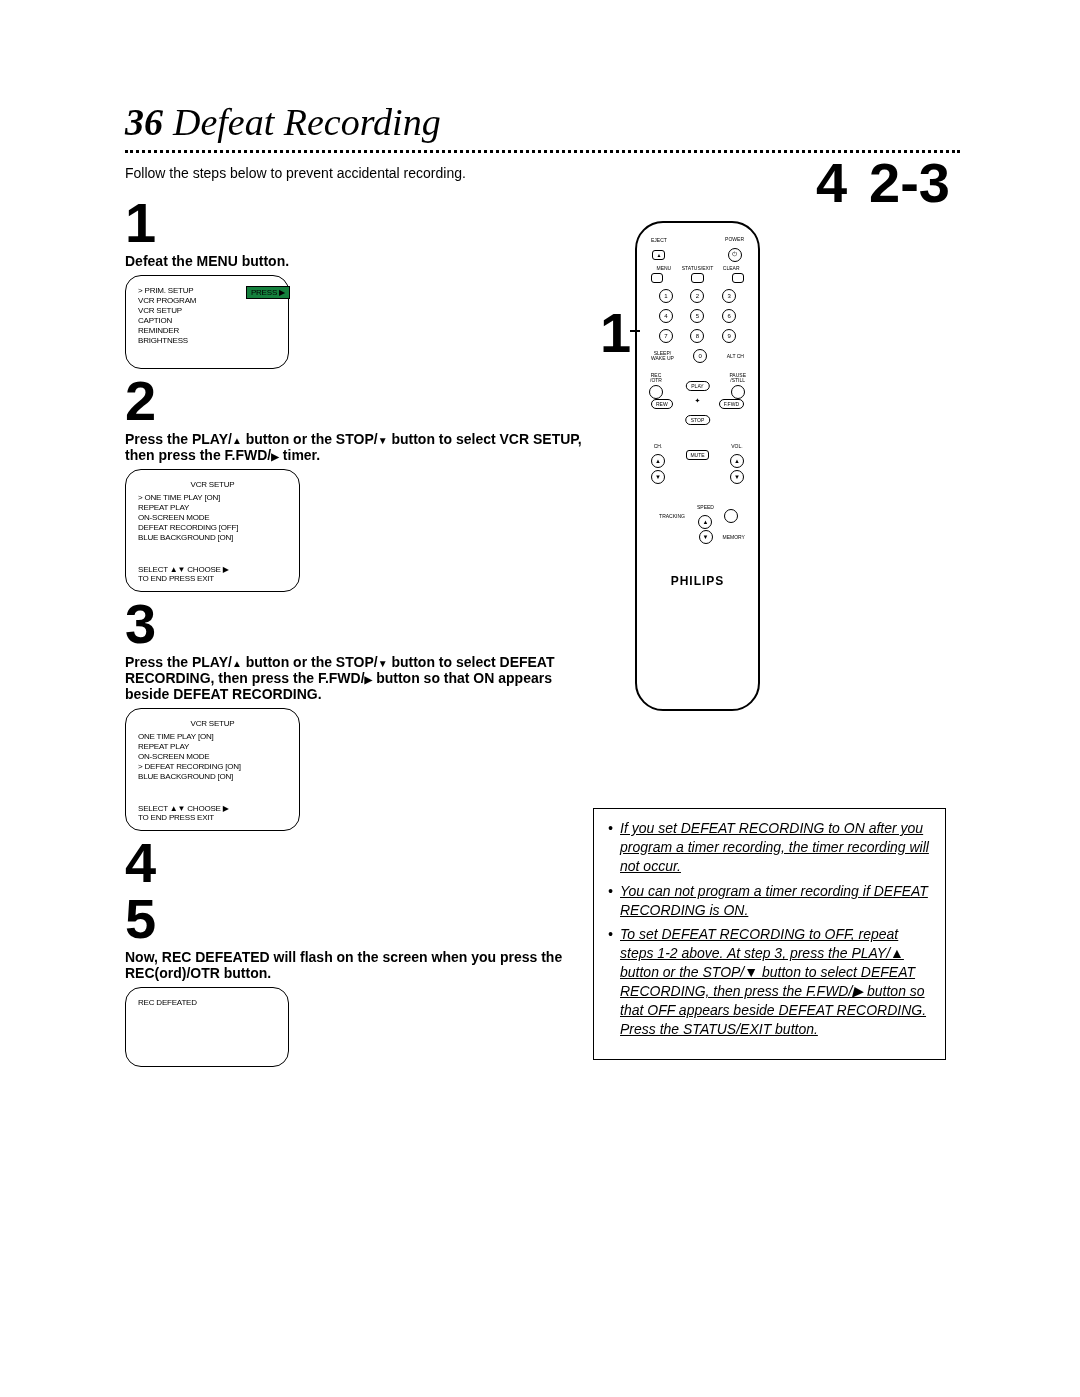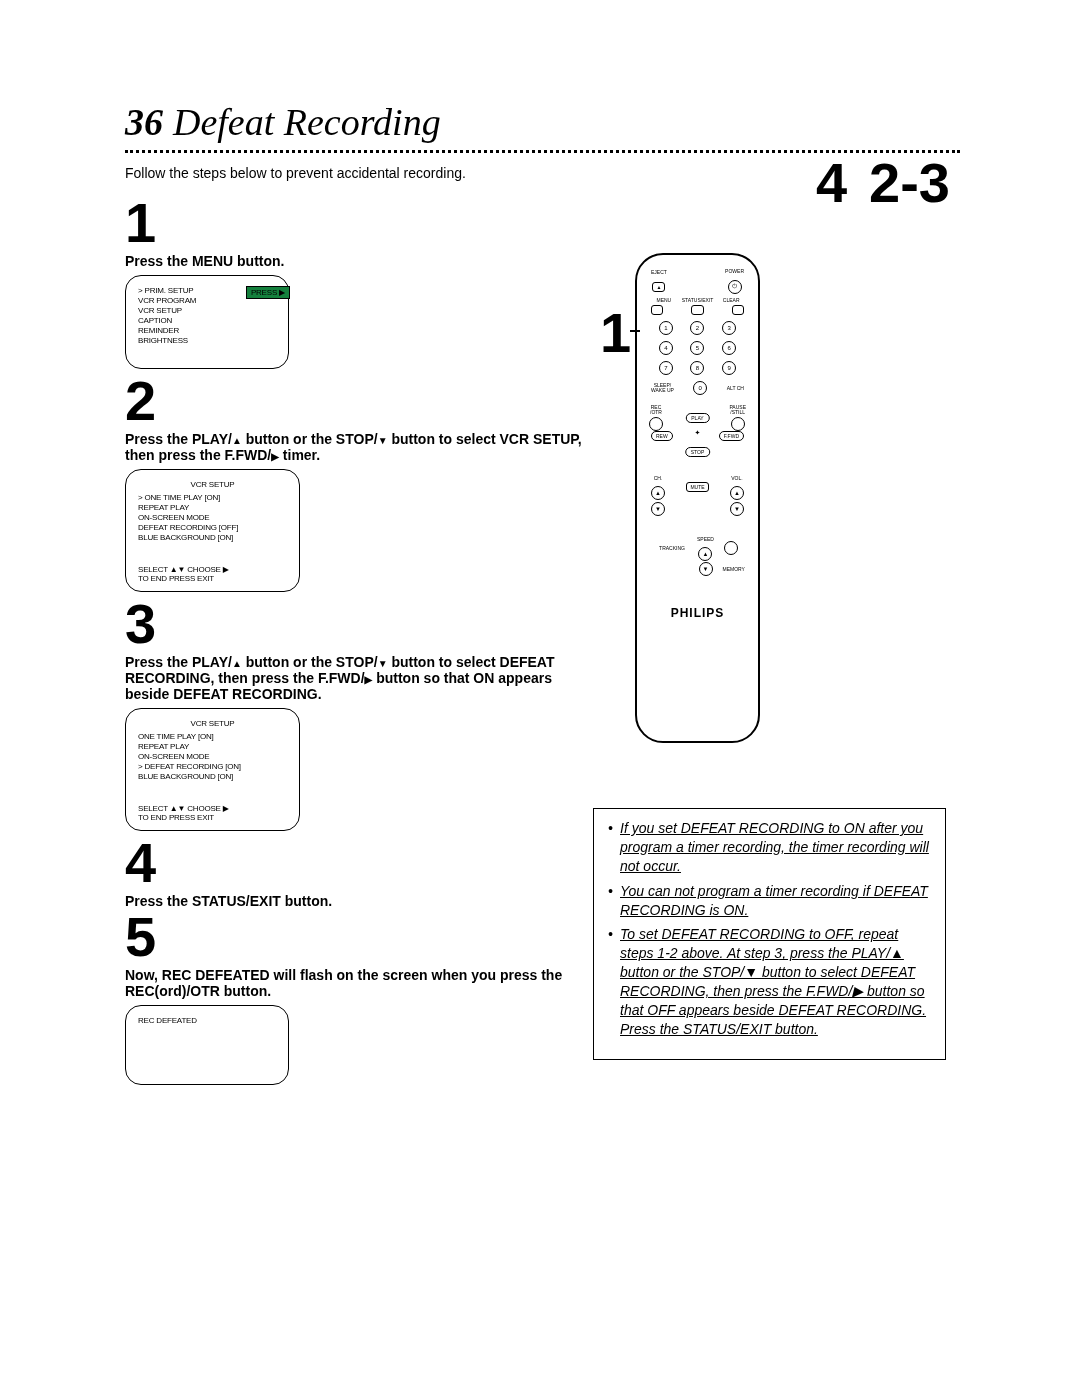--- a/index.html
+++ b/index.html
@@ -22,21 +22,21 @@
   .screen-footer { font: 8px Arial; margin-top: 22px; }
   .screen-4 { width: 164px; height: 80px; }
   .tri-up::after { content: "▲"; font-size: 10px; }
   .tri-down::after { content: "▼"; font-size: 10px; }
   .tri-right::after { content: "▶"; font-size: 10px; }
   .big-callouts { position: absolute; top: 150px; right: 130px; font: bold 56px Arial; display: flex; gap: 22px; }
   .callout-1 { position: absolute; top: 300px; left: 600px; font: bold 56px Arial; }
   .callout-1-line { position: absolute; top: 330px; left: 630px; width: 10px; height: 2px; background: #000; }
 
   
-  .remote { position: absolute; top: 253px; left: 635px; width: 125px; height: 490px; border: 2px solid #000; border-radius: 28px; padding: 10px 8px; }
+  .remote { position: absolute; top: 221px; left: 635px; width: 125px; height: 490px; border: 2px solid #000; border-radius: 28px; padding: 10px 8px; }
   .remote .lbl { font: 5px Arial; text-align: center; display: block; }
   .remote .btn-round { width: 14px; height: 14px; border: 1px solid #000; border-radius: 50%; display: inline-flex; align-items: center; justify-content: center; font: 6px Arial; }
   .remote .btn-rect { display: inline-block; border: 1px solid #000; border-radius: 3px; padding: 1px 3px; font: 5px Arial; }
   .remote-row { display: flex; justify-content: space-between; align-items: center; margin: 3px 6px; }
   .remote-grid { display: grid; grid-template-columns: repeat(3, 1fr); gap: 6px 14px; margin: 6px 12px; justify-items: center; }
   .remote .dpad { position: relative; width: 100%; height: 70px; margin-top: 4px; }
   .remote .dpad .center { position: absolute; left: 50%; top: 14px; transform: translateX(-50%); }
   .remote .dpad .oval { position: absolute; border: 1px solid #000; border-radius: 8px; font: 5px Arial; padding: 1px 4px; }
   .remote .brand { text-align: center; font: bold 12px Arial; letter-spacing: 1px; margin-top: 30px; }
   .remote .small-tri { font-size: 6px; }
@@ -64,21 +64,21 @@
 <div class="big-callouts">
   <span>4</span>
   <span>2-3</span>
 </div>
 <div class="callout-1">1</div>
 <div class="callout-1-line"></div>
 
 <div class="left-col">
 
   <div class="step-num">1</div>
-  <div class="step-text">Press the MENU button.</div>
+  <div class="step-text">Defeat the MENU button.</div>
   <div class="screen screen-1">
     <div class="press-box">PRESS ▶</div>
     <div class="screen-line">&gt; PRIM. SETUP</div>
     <div class="screen-line">  VCR PROGRAM</div>
     <div class="screen-line">  VCR SETUP</div>
     <div class="screen-line">  CAPTION</div>
     <div class="screen-line">  REMINDER</div>
     <div class="screen-line">  BRIGHTNESS</div>
   </div>
 
@@ -106,21 +106,20 @@
     <div class="screen-line">  ONE TIME PLAY       [ON]</div>
     <div class="screen-line">  REPEAT PLAY</div>
     <div class="screen-line">  ON-SCREEN MODE</div>
     <div class="screen-line">&gt; DEFEAT RECORDING [ON]</div>
     <div class="screen-line">  BLUE BACKGROUND  [ON]</div>
     <div class="screen-footer">SELECT ▲▼ CHOOSE ▶</div>
     <div class="screen-footer" style="margin-top:0">TO END PRESS EXIT</div>
   </div>
 
   <div class="step-num" style="margin-top:4px">4</div>
-  <div class="step-text">Press the STATUS/EXIT button.</div>
 
   <div class="step-num" style="margin-top:0px">5</div>
   <div class="step-text">Now, REC DEFEATED will flash on the screen when you press the REC(ord)/OTR button.</div>
   <div class="screen screen-4">
     <div class="screen-line">REC DEFEATED</div>
   </div>
 </div>
 
 <div class="remote">
   <div class="remote-row">

